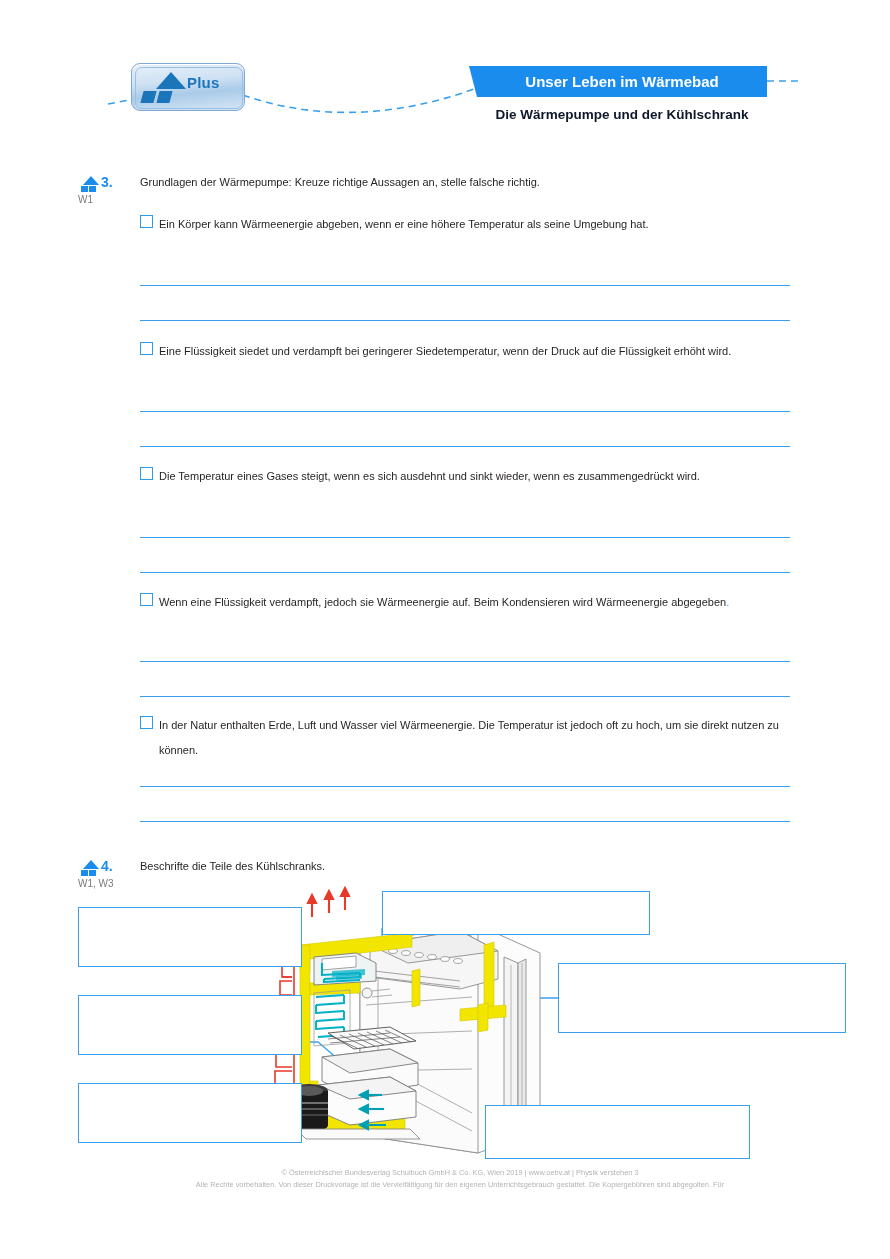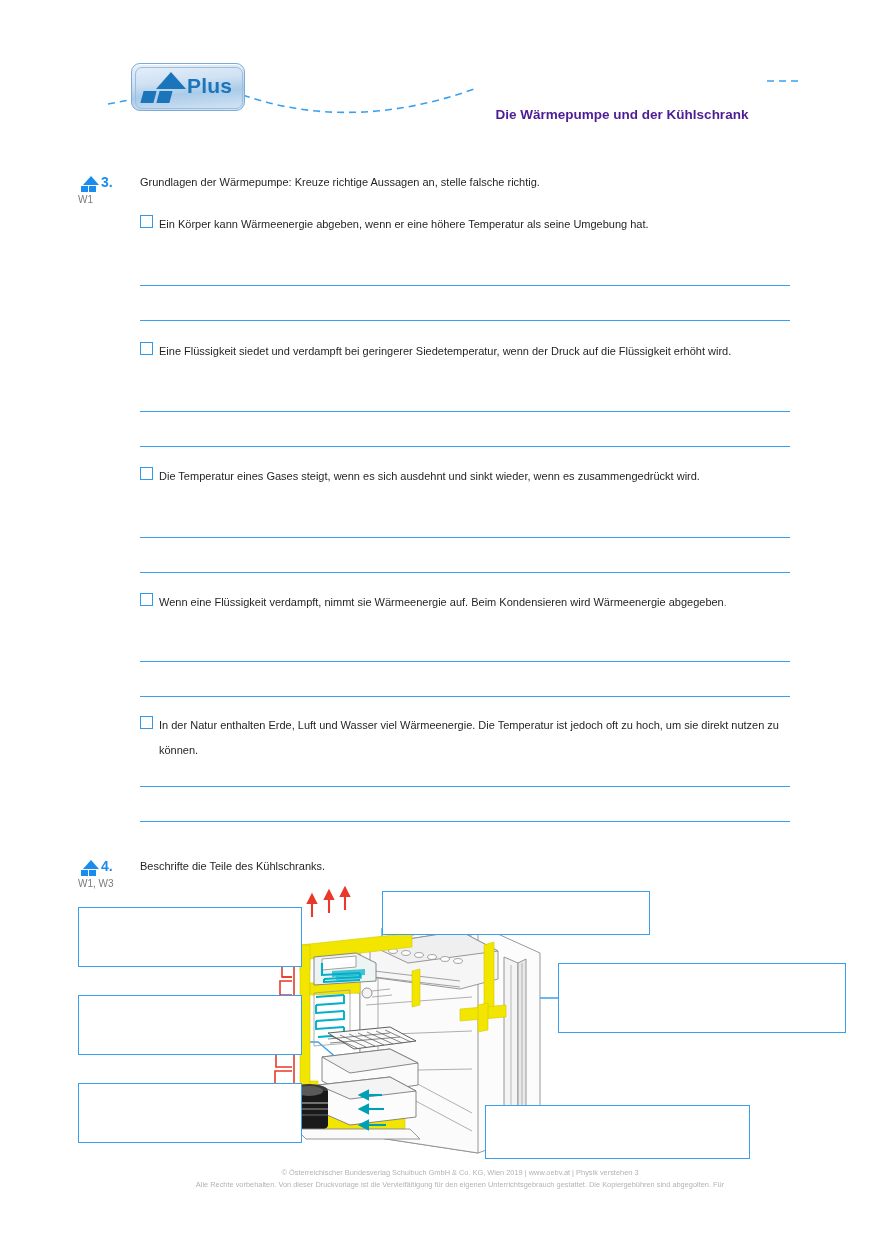--- a/index.html
+++ b/index.html
@@ -54,21 +54,21 @@
     position: absolute;
     top: 27px;
     width: 13px; height: 12px;
     background: #1b75bb;
   }
   .plus-tri-bl { left: 10px; transform: skewX(-15deg); }
   .plus-tri-br { left: 26px; transform: skewX(-15deg); }
   #plus-label {
     position: absolute;
     left: 55px; top: 10px;
-    font-size: 21px;
+    font-size: 15px;
     font-weight: bold;
     color: #1b75bb;
     letter-spacing: 0.2px;
   }
   #title-banner {
     position: absolute;
     left: 477px; top: 66px;
     width: 290px; height: 31px;
     background: #1a8cee;
   }
@@ -88,21 +88,21 @@
     text-align: center;
     color: #ffffff;
     font-size: 15px;
     font-weight: bold;
   }
   #subtitle {
     position: absolute;
     left: 477px; top: 107px;
     width: 290px;
     text-align: center;
-    color: #4c1d95;
+    color: #0f172a;
     font-size: 13.5px;
     font-weight: bold;
   }
 
   
   .task-marker {
     position: absolute;
     width: 60px;
   }
   .task-tri-top {
@@ -206,20 +206,23 @@
   </svg>
 
   <div id="plus-badge">
     <div id="plus-badge-inner"></div>
     <div class="plus-tri-top"></div>
     <div class="plus-tri-bl"></div>
     <div class="plus-tri-br"></div>
     <div id="plus-label">Plus</div>
   </div>
 
+  <div id="title-banner">
+    <div id="title-banner-text">Unser Leben im Wärmebad</div>
+  </div>
   <div id="subtitle">Die Wärmepumpe und der Kühlschrank</div>
 </div>
 
 <div class="task-marker" style="left:78px; top:174px;">
   <div class="task-tri-top"></div>
   <div class="task-tri-bl"></div>
   <div class="task-tri-br"></div>
   <div class="task-num">3.</div>
   <div class="task-w">W1</div>
 </div>
@@ -241,21 +244,21 @@
 
 <div class="stmt" style="top:464px;">
   <div class="stmt-check"></div>
   <div class="stmt-text"><span>Die Temperatur eines Gases steigt, wenn es sich ausdehnt und sinkt wieder, wenn es zusammengedrückt wird.</span><span class="bluedot"></span></div>
 </div>
 <div class="ans-line" style="top:537px;"></div>
 <div class="ans-line" style="top:572px;"></div>
 
 <div class="stmt" style="top:590px;">
   <div class="stmt-check"></div>
-  <div class="stmt-text"><span>Wenn eine Flüssigkeit verdampft, nimmt sie Wärmeenergie auf. Beim Kondensieren wird Wärmeenergie abgegeben</span><span class="bluedot">.</span></div>
+  <div class="stmt-text"><span>Wenn eine Flüssigkeit verdampft, jedoch sie Wärmeenergie auf. Beim Kondensieren wird Wärmeenergie abgegeben</span><span class="bluedot">.</span></div>
 </div>
 <div class="ans-line" style="top:661px;"></div>
 <div class="ans-line" style="top:696px;"></div>
 
 <div class="stmt" style="top:713px;">
   <div class="stmt-check"></div>
   <div class="stmt-text"><span>In der Natur enthalten Erde, Luft und Wasser viel Wärmeenergie. Die Temperatur ist jedoch oft zu hoch, um sie direkt nutzen zu können.</span><span class="bluedot"></span></div>
 </div>
 <div class="ans-line" style="top:786px;"></div>
 <div class="ans-line" style="top:821px;"></div>

